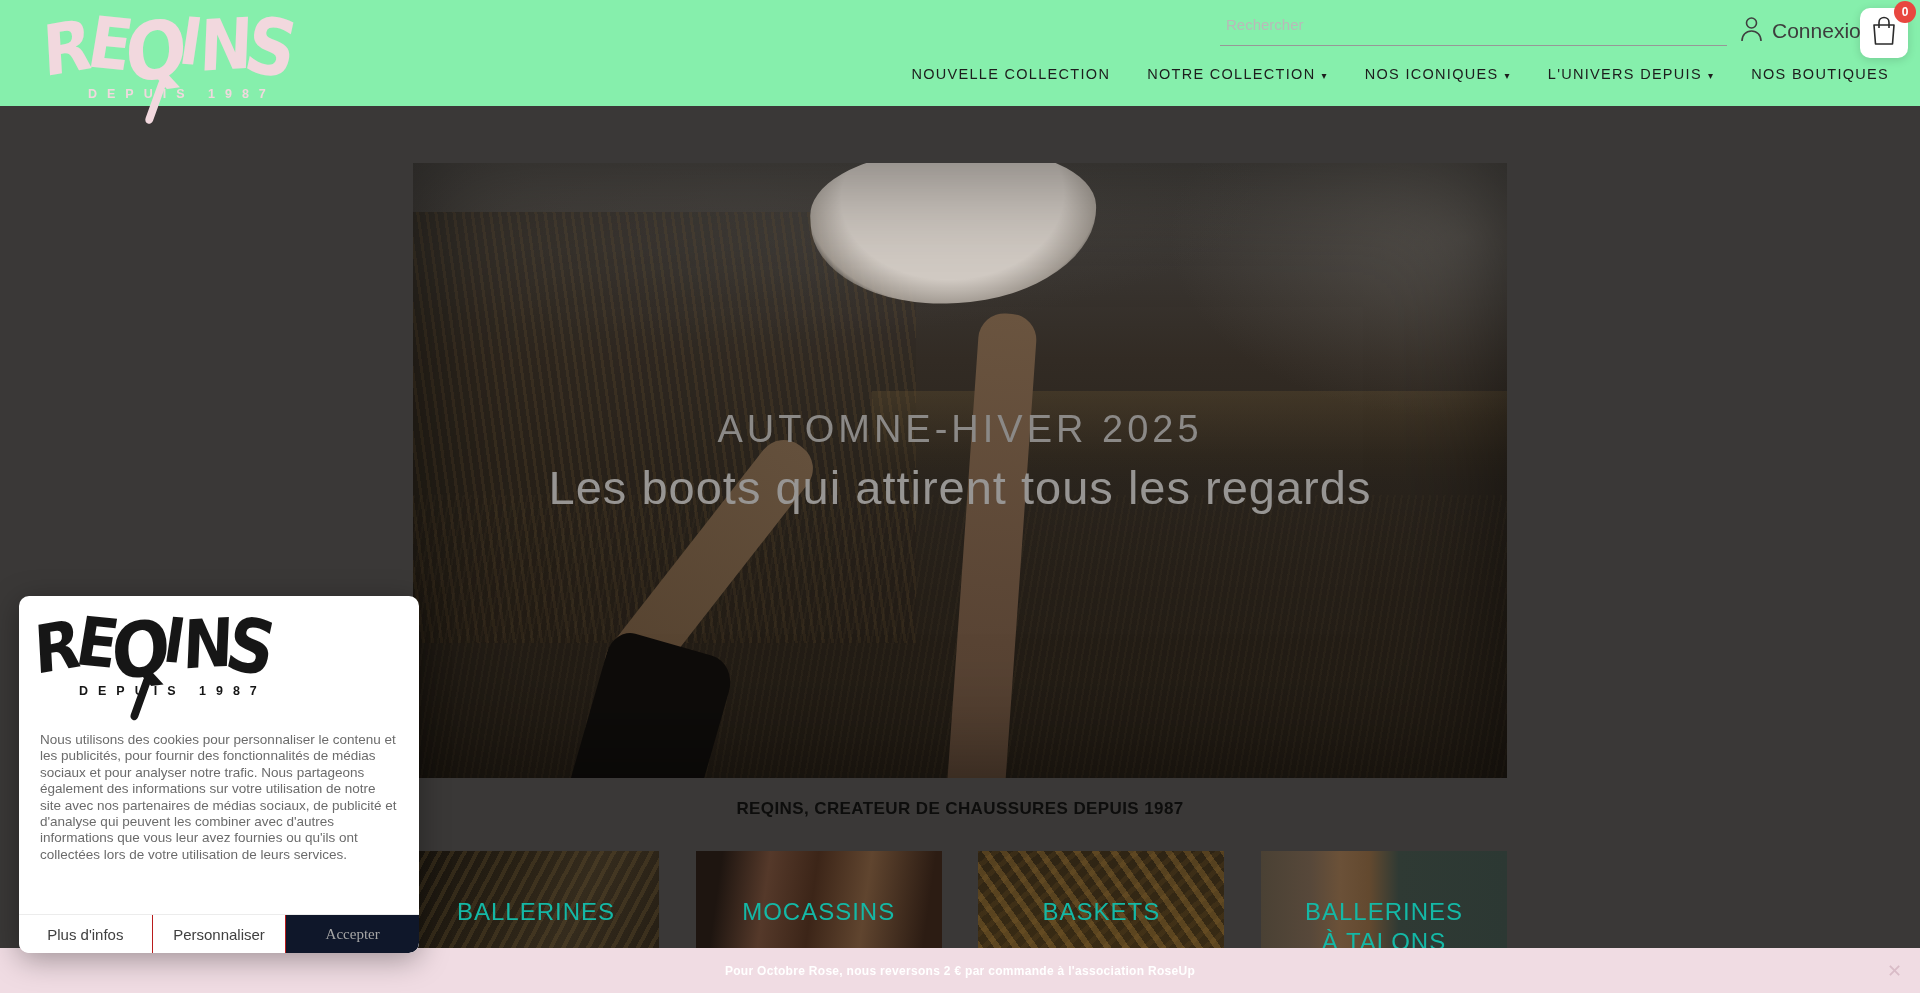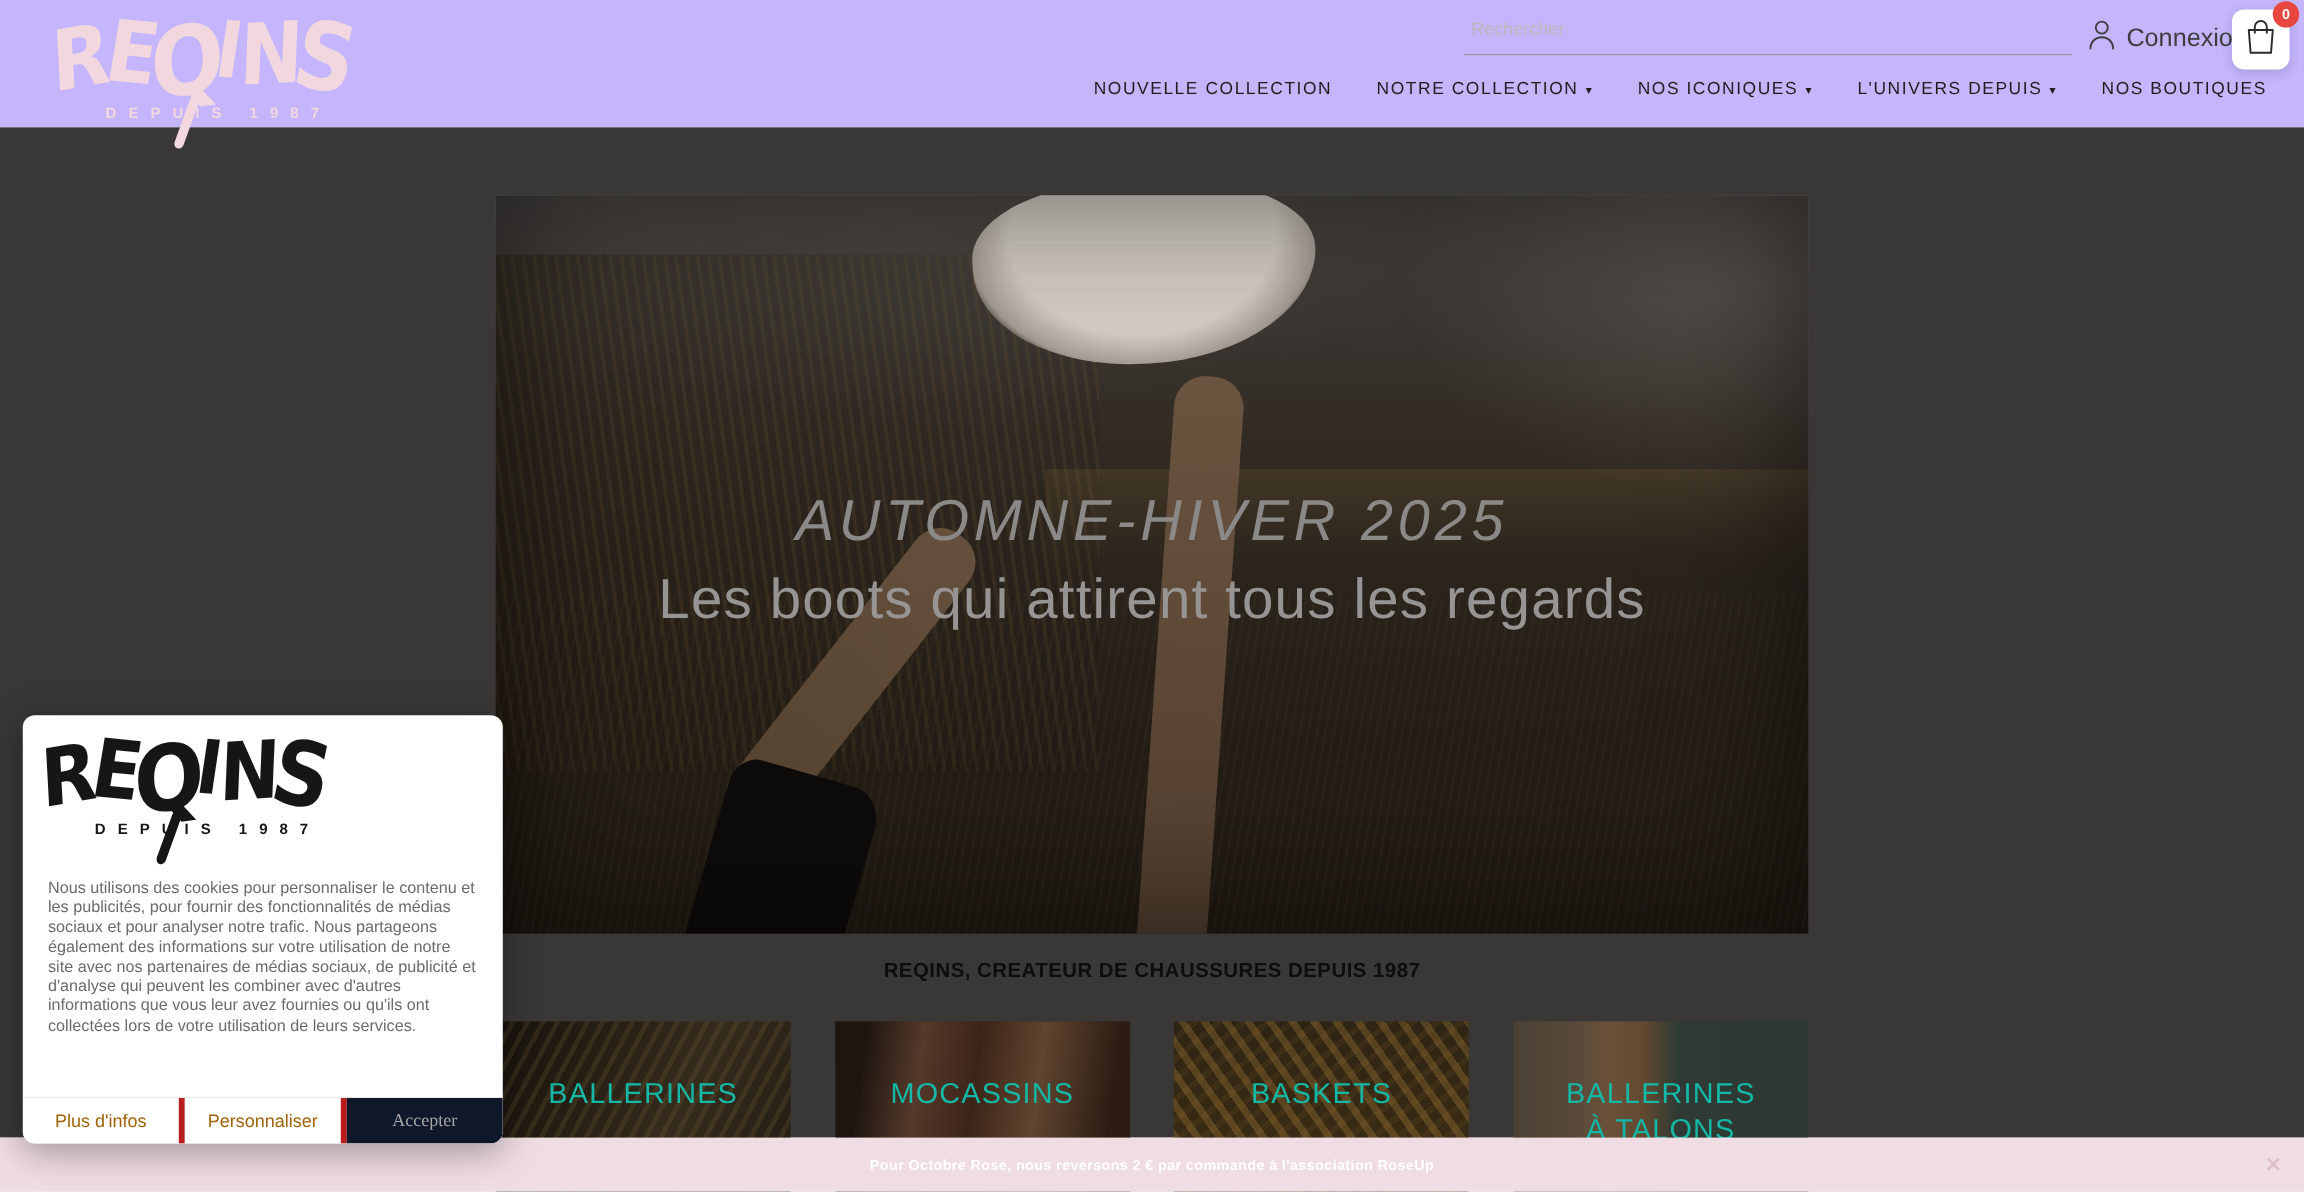--- a/index.html
+++ b/index.html
@@ -5,21 +5,21 @@
   html,body{margin:0;padding:0;background:#ffffff;}
   *{box-sizing:border-box;}
   .stage{
     position:relative;width:1920px;height:993px;overflow:hidden;
     background:#ffffff;font-family:"Liberation Sans",sans-serif;
   }
 
   
   .header{
     position:absolute;left:0;top:0;width:1920px;height:106px;
-    background:#c4b5fd;z-index:40;
+    background:#86efac;z-index:40;
   }
   .logo{
     position:absolute;left:46px;top:10px;width:310px;height:118px;
     color:#f2d8de;cursor:pointer;z-index:45;
   }
   .logo.logo-dark{color:#161616;}
   .logo-word{
     font-family:"DejaVu Sans",sans-serif;font-weight:900;font-size:63px;
     letter-spacing:-3px;transform:skewX(-5deg) scaleY(1.12);
     transform-origin:left top;white-space:nowrap;line-height:1;
@@ -124,21 +124,21 @@
   }
   .hero-boot-left{
     position:absolute;left:168px;top:478px;width:128px;height:222px;
     background:#0e0c0a;border-radius:22px 26px 40px 48px/26px 30px 44px 60px;
     transform:rotate(16deg);
   }
   .hero-vignette{position:absolute;inset:0;box-shadow:inset 0 0 120px rgba(0,0,0,.55);}
 
   .hero-copy{position:absolute;left:0;right:0;top:246px;text-align:center;z-index:5;}
   .hero-kicker{
-    font-size:48px;color:#8b8987;letter-spacing:4px;font-weight:400;line-height:1.1;font-style:italic;
+    font-size:38px;color:#8b8987;letter-spacing:4px;font-weight:400;line-height:1.1;
   }
   .hero-headline{
     margin-top:10px;font-size:47px;color:#979593;letter-spacing:1px;font-weight:300;line-height:1.15;
   }
   .hero-cta{
     position:absolute;left:50%;top:519px;transform:translateX(-50%);
     width:214px;height:58px;border:2px solid #85837f;border-radius:30px;
     background:transparent;color:#96948f;font-family:"Liberation Sans",sans-serif;
     font-size:21px;letter-spacing:2.5px;cursor:pointer;z-index:6;
   }
@@ -206,23 +206,23 @@
   .cookie .logo-word{font-size:60px;}
   .cookie-message{
     position:absolute;left:21px;top:136px;width:360px;
     font-size:13.5px;line-height:16.4px;color:#6b6b6b;
   }
   .cookie-buttons{
     position:absolute;left:0;bottom:0;width:100%;height:39px;display:flex;
     border-top:1px solid #ececec;
   }
   .cookie-btn{
-    flex:1;border:none;background:#fff;color:#a16207;cursor:pointer;
+    flex:1;border:none;background:#fff;color:#404040;cursor:pointer;
     font-family:"Liberation Sans",sans-serif;font-size:15px;
-    border-right:5px solid #b91c1c;
+    border-right:1px solid #b91c1c;
   }
   .cookie-btn:last-child{border-right:none;}
   .cookie-btn.dark{background:#0f172a;color:#a6a6a6;border-bottom-right-radius:10px;font-family:Liberation Serif, serif;}
 </style>
 </head>
 <body>
 
 <div class="stage">
 
   <div class="page-dim">

